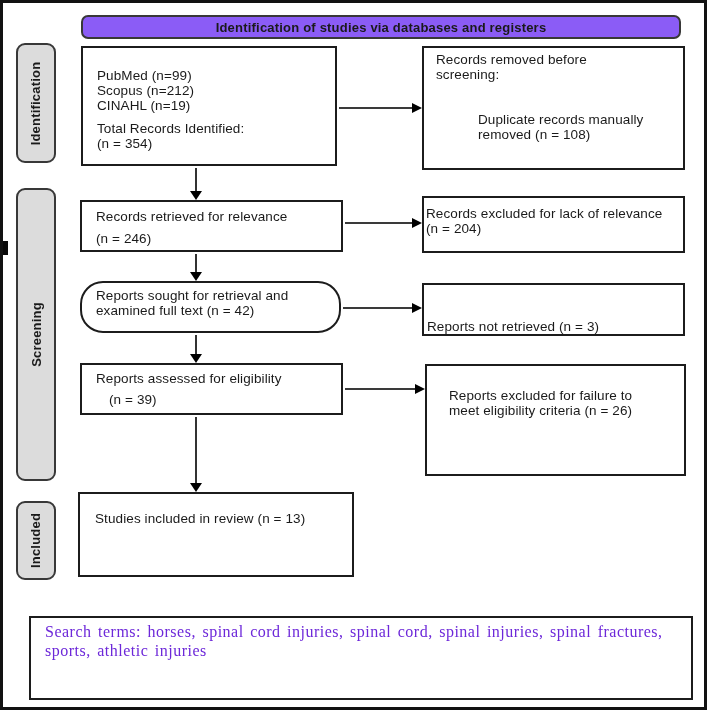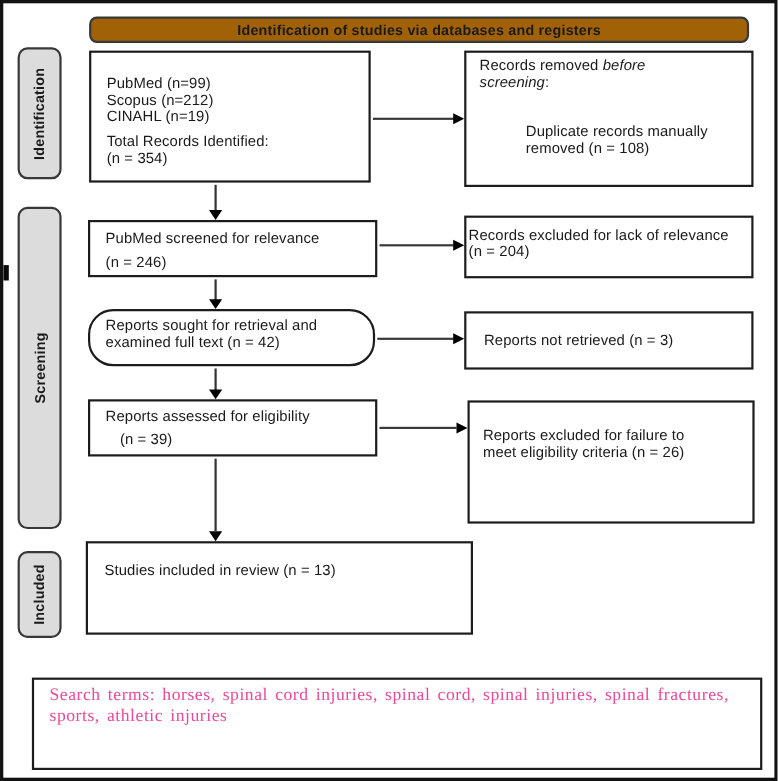--- a/index.html
+++ b/index.html
@@ -10,21 +10,21 @@
     border:3px solid #121212;
     background:#fff;
     font-family:"Liberation Sans","DejaVu Sans",sans-serif;
     color:#1a1a1a;
     overflow:hidden;
   }
   .abs{position:absolute;box-sizing:border-box;}
   
   .banner{
     left:78px;top:12px;width:600px;height:24px;
-    background:#a16207;border:2px solid #383838;border-radius:7px;
+    background:#8b5cf6;border:2px solid #383838;border-radius:7px;
     display:flex;align-items:center;justify-content:center;
     font-weight:bold;font-size:13px;letter-spacing:.2px;
   }
   
   .stage{
     left:13px;width:40px;
     background:#dcdcdc;border:2px solid #383838;border-radius:9px;
     display:flex;align-items:center;justify-content:center;
   }
   .stage span{
@@ -42,34 +42,34 @@
   #box-sources{left:78px;top:43px;width:256px;height:120px;padding:20px 8px 0 14px;}
   #box-sources .bline{min-height:15px;}
   #box-sources .bline:empty{height:8px;min-height:8px;}
   #box-removed{left:419px;top:43px;width:263px;height:124px;padding:4px 10px 0 12px;}
   #box-removed .p2{margin:30px 0 0 42px;max-width:200px;}
   #box-screened{left:77px;top:197px;width:263px;height:52px;padding:7px 10px 0 14px;}
   #box-screened .l2{margin-top:7px;}
   #box-excl-relevance{left:419px;top:193px;width:263px;height:57px;padding:8px 12px 0 2px;}
   #box-sought{left:77px;top:278px;width:261px;height:52px;padding:5px 10px 0 14px;border-radius:23px;}
   #box-sought .wrap{max-width:218px;}
-  #box-not-retrieved{left:419px;top:280px;width:263px;height:53px;display:flex;align-items:center;padding-left:16px;}
+  #box-not-retrieved{left:419px;top:280px;width:263px;height:53px;display:flex;align-items:flex-end;padding-left:3px;}
   #box-assessed{left:77px;top:360px;width:263px;height:52px;padding:6px 10px 16px 14px;}
   #box-assessed .l2{margin-top:6px;margin-left:13px;}
-  #box-excl-eligibility{left:422px;top:361px;width:261px;height:112px;padding:22px 12px 0 12px;}
+  #box-excl-eligibility{left:422px;top:361px;width:261px;height:112px;padding:22px 12px 0 22px;}
   #box-excl-eligibility .wrap{max-width:214px;}
-  #box-included{left:75px;top:489px;width:352px;height:85px;padding:17px 10px 0 15px;}
-  .italic{font-style:italic;}
+  #box-included{left:75px;top:489px;width:276px;height:85px;padding:17px 10px 0 15px;}
+  .italic{}
   
   #footer-box{
     left:26px;top:613px;width:664px;height:84px;
     background:#fff;border:2px solid #1c1c1c;
     font-family:"Liberation Serif","DejaVu Serif",serif;
     font-size:16px;line-height:19px;letter-spacing:.5px;word-spacing:2px;
-    padding:4px 12px 0 14px;color:#ec4899;
+    padding:4px 12px 0 14px;color:#6d28d9;
   }
   #footer-box .date-line{margin-top:13px;}
   
   .vline{width:2px;background:#333;}
   .hline{height:2px;background:#3a3a3a;}
   .head-down{width:0;height:0;border-left:6px solid transparent;border-right:6px solid transparent;border-top:9px solid #000;}
   .head-right{width:0;height:0;border-top:5px solid transparent;border-bottom:5px solid transparent;border-left:10px solid #000;}
   
   #edge-mark{left:0;top:238px;width:5px;height:14px;background:#0a0a0a;}
 </style>
@@ -100,21 +100,21 @@
     <div class="bline">Total Records Identified:</div>
     <div class="bline">(n = 354)</div>
   </div>
 
   <div class="abs fbox" id="box-removed">
     <div><span>Records removed </span><span class="italic">before</span><br><span class="italic">screening</span><span>:</span></div>
     <div class="p2">Duplicate records manually removed (n = 108)</div>
   </div>
 
   <div class="abs fbox" id="box-screened">
-    <div>PubMed screened for relevance</div>
+    <div>Records retrieved for relevance</div>
     <div class="l2">(n = 246)</div>
   </div>
   <div class="abs fbox" id="box-excl-relevance">
     <div>Records excluded for lack of relevance (n = 204)</div>
   </div>
 
   <div class="abs fbox" id="box-sought">
     <div class="wrap">Reports sought for retrieval and examined full text (n = 42)</div>
   </div>
   <div class="abs fbox" id="box-not-retrieved">

